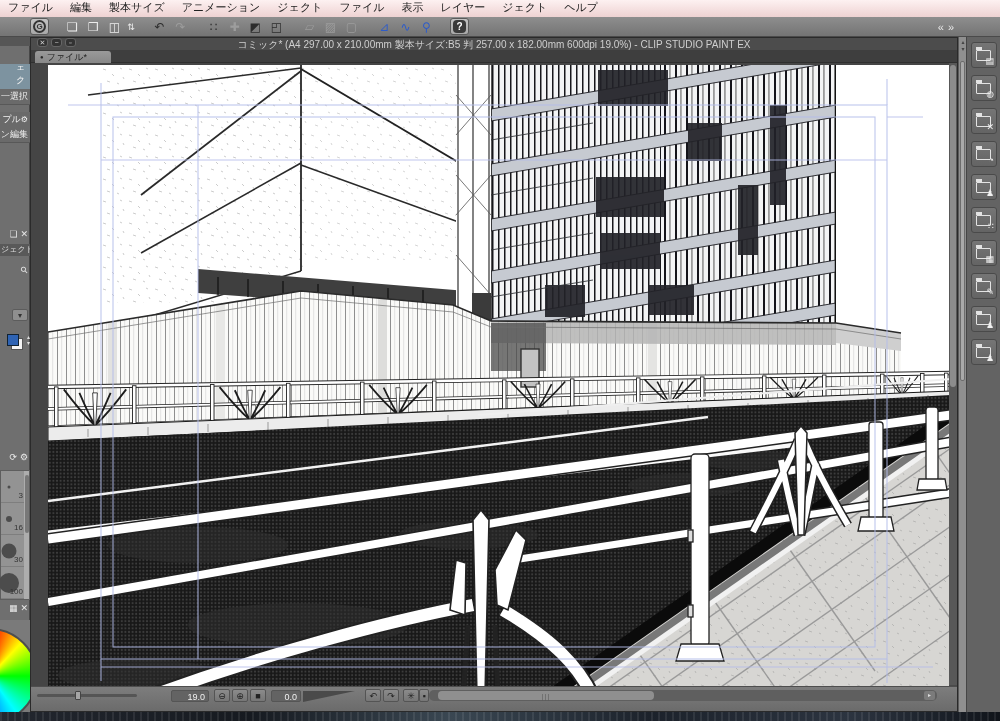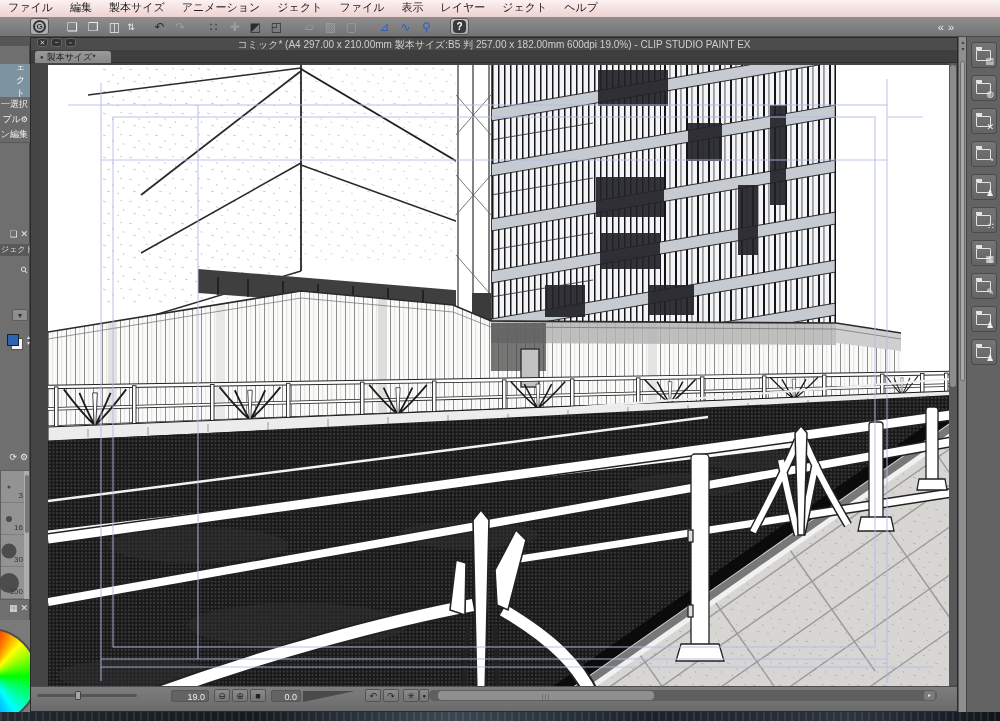--- a/index.html
+++ b/index.html
@@ -197,21 +197,21 @@
     <span>«</span>
     <span>»</span>
   </div>
 </div>
 
 <div class="leftpanel">
   <div class="lp-abs lp-topstrip"></div>
   <div class="lp-abs subtool sel" style="top:27px">
       <span>ェクト</span>
     </div>
-  <div class="lp-abs subtool" style="top:60px">
+  <div class="lp-abs subtool" style="top:52px">
       <span>一選択</span>
     </div>
   <div class="lp-abs subtool" style="top:75px">
       <span>プル</span>
       <span style="font-size:8px">⚙</span>
     </div>
   <div class="lp-abs subtool" style="top:90px">
       <span>ン編集</span>
     </div>
 
@@ -277,21 +277,21 @@
     <div class="winbtns">
       <span class="wbtn">✕</span>
       <span class="wbtn">−</span>
       <span class="wbtn">▫</span>
     </div>
     <span class="wtitle">コミック* (A4 297.00 x 210.00mm 製本サイズ:B5 判 257.00 x 182.00mm 600dpi 19.0%)  - CLIP STUDIO PAINT EX</span>
   </div>
   <div class="tabbar">
     <div class="tab">
       <span class="tabdot">●</span>
-      <span>製本サイズ*</span>
+      <span>ファイル*</span>
     </div>
   </div>
 
   <div class="canvasarea">
 
     <svg class="page" viewBox="0 0 903 630" preserveAspectRatio="none">
       <defs>
         <pattern id="ht" width="3.6" height="3.6" patternUnits="userSpaceOnUse">
           <rect width="3.6" height="3.6" fill="#181818"></rect>
             <circle cx="1.8" cy="1.8" r="1.05" fill="#3e3e3e"></circle>

